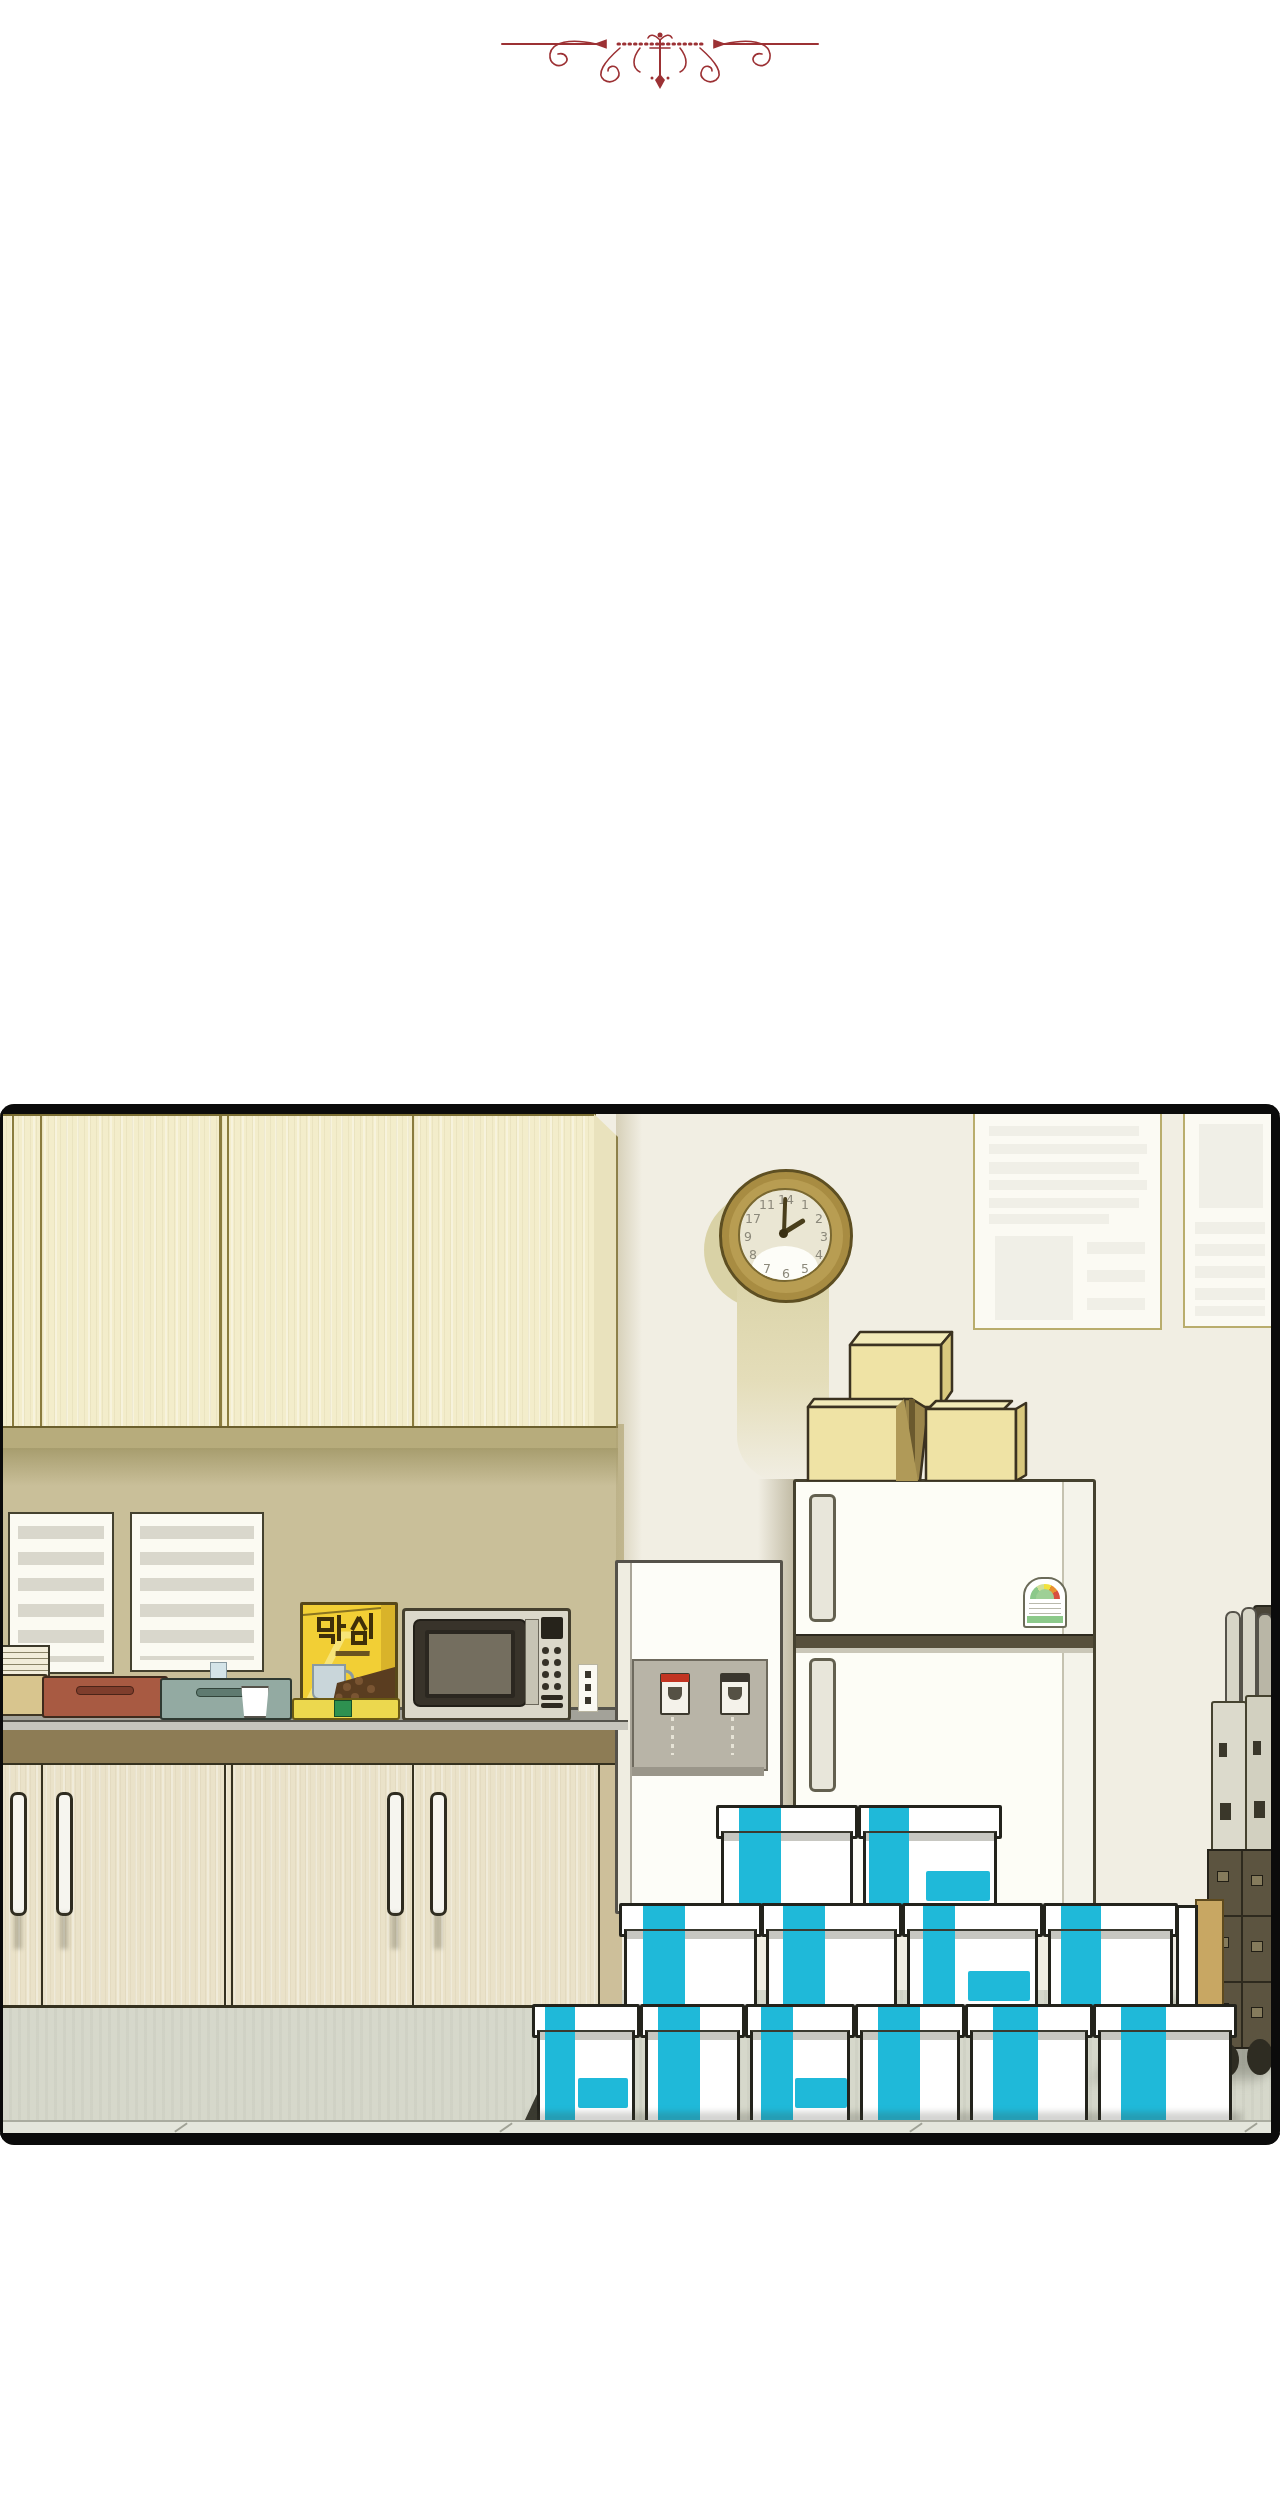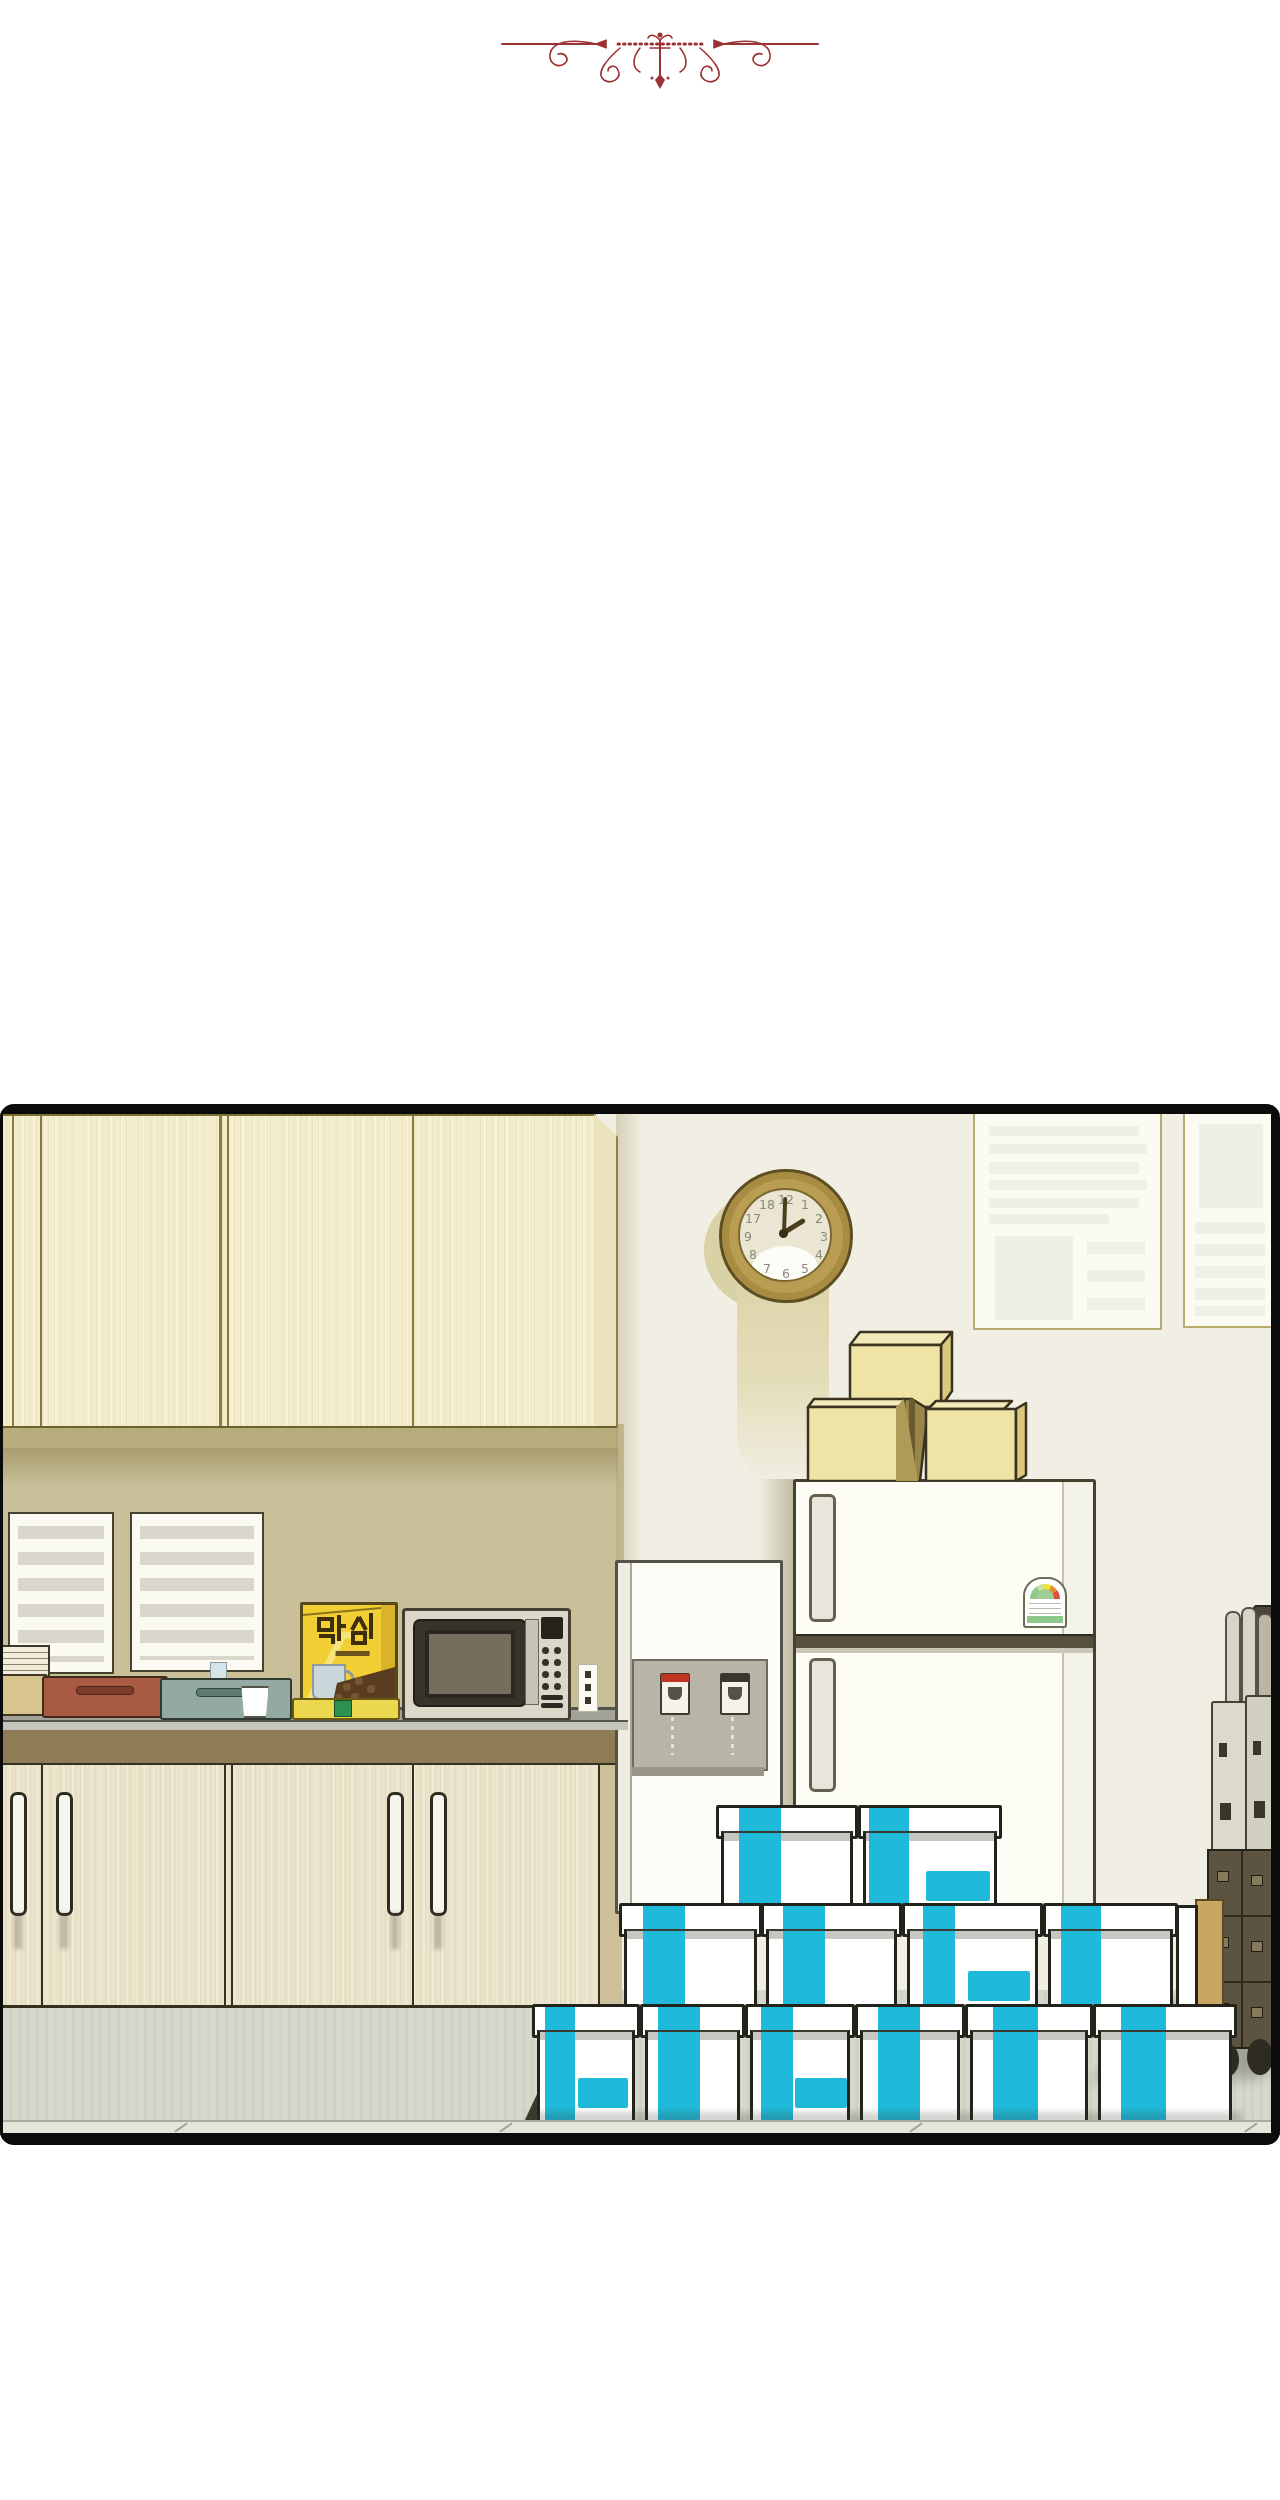--- a/index.html
+++ b/index.html
@@ -335,32 +335,32 @@
         <path d="M128,80 L136,72 L212,72 L204,80 Z" fill="#f2eab8"></path>
         <rect x="126" y="80" width="90" height="72" fill="#efe3a5"></rect>
         <path d="M216,80 L226,74 L226,146 L216,152 Z" fill="#d9c87e"></path>
       </g>
     </svg>
 
     <div class="ab" id="clock">
       <div id="clock-face">
         <div id="clock-hl"></div>
       </div>
-      <span class="num" style="left:64px;top:27px;">12</span>
+      <span class="num" style="left:64px;top:27px;">14</span>
       <span class="num" style="left:83px;top:32px;">1</span>
       <span class="num" style="left:97px;top:46px;">2</span>
       <span class="num" style="left:102px;top:64px;">3</span>
       <span class="num" style="left:97px;top:82px;">4</span>
       <span class="num" style="left:83px;top:96px;">5</span>
       <span class="num" style="left:64px;top:101px;">6</span>
       <span class="num" style="left:45px;top:96px;">7</span>
       <span class="num" style="left:31px;top:82px;">8</span>
       <span class="num" style="left:26px;top:64px;">9</span>
       <span class="num" style="left:31px;top:46px;">17</span>
-      <span class="num" style="left:45px;top:32px;">18</span>
+      <span class="num" style="left:45px;top:32px;">11</span>
       <div class="hand" id="hand-min"></div>
       <div class="hand" id="hand-hour"></div>
       <div id="clock-dot"></div>
     </div>
 
     <div class="ab" id="stack-shadow"></div>
     <div class="ab" id="stack">
       <div class="ab" style="left:58px;top:0;width:20px;height:58px;background:#4a4538;border:2px solid #2a281e;border-radius:4px;"></div>
       <div class="tube" style="left:30px;top:6px;height:118px;"></div>
       <div class="tube" style="left:46px;top:2px;height:122px;"></div>

